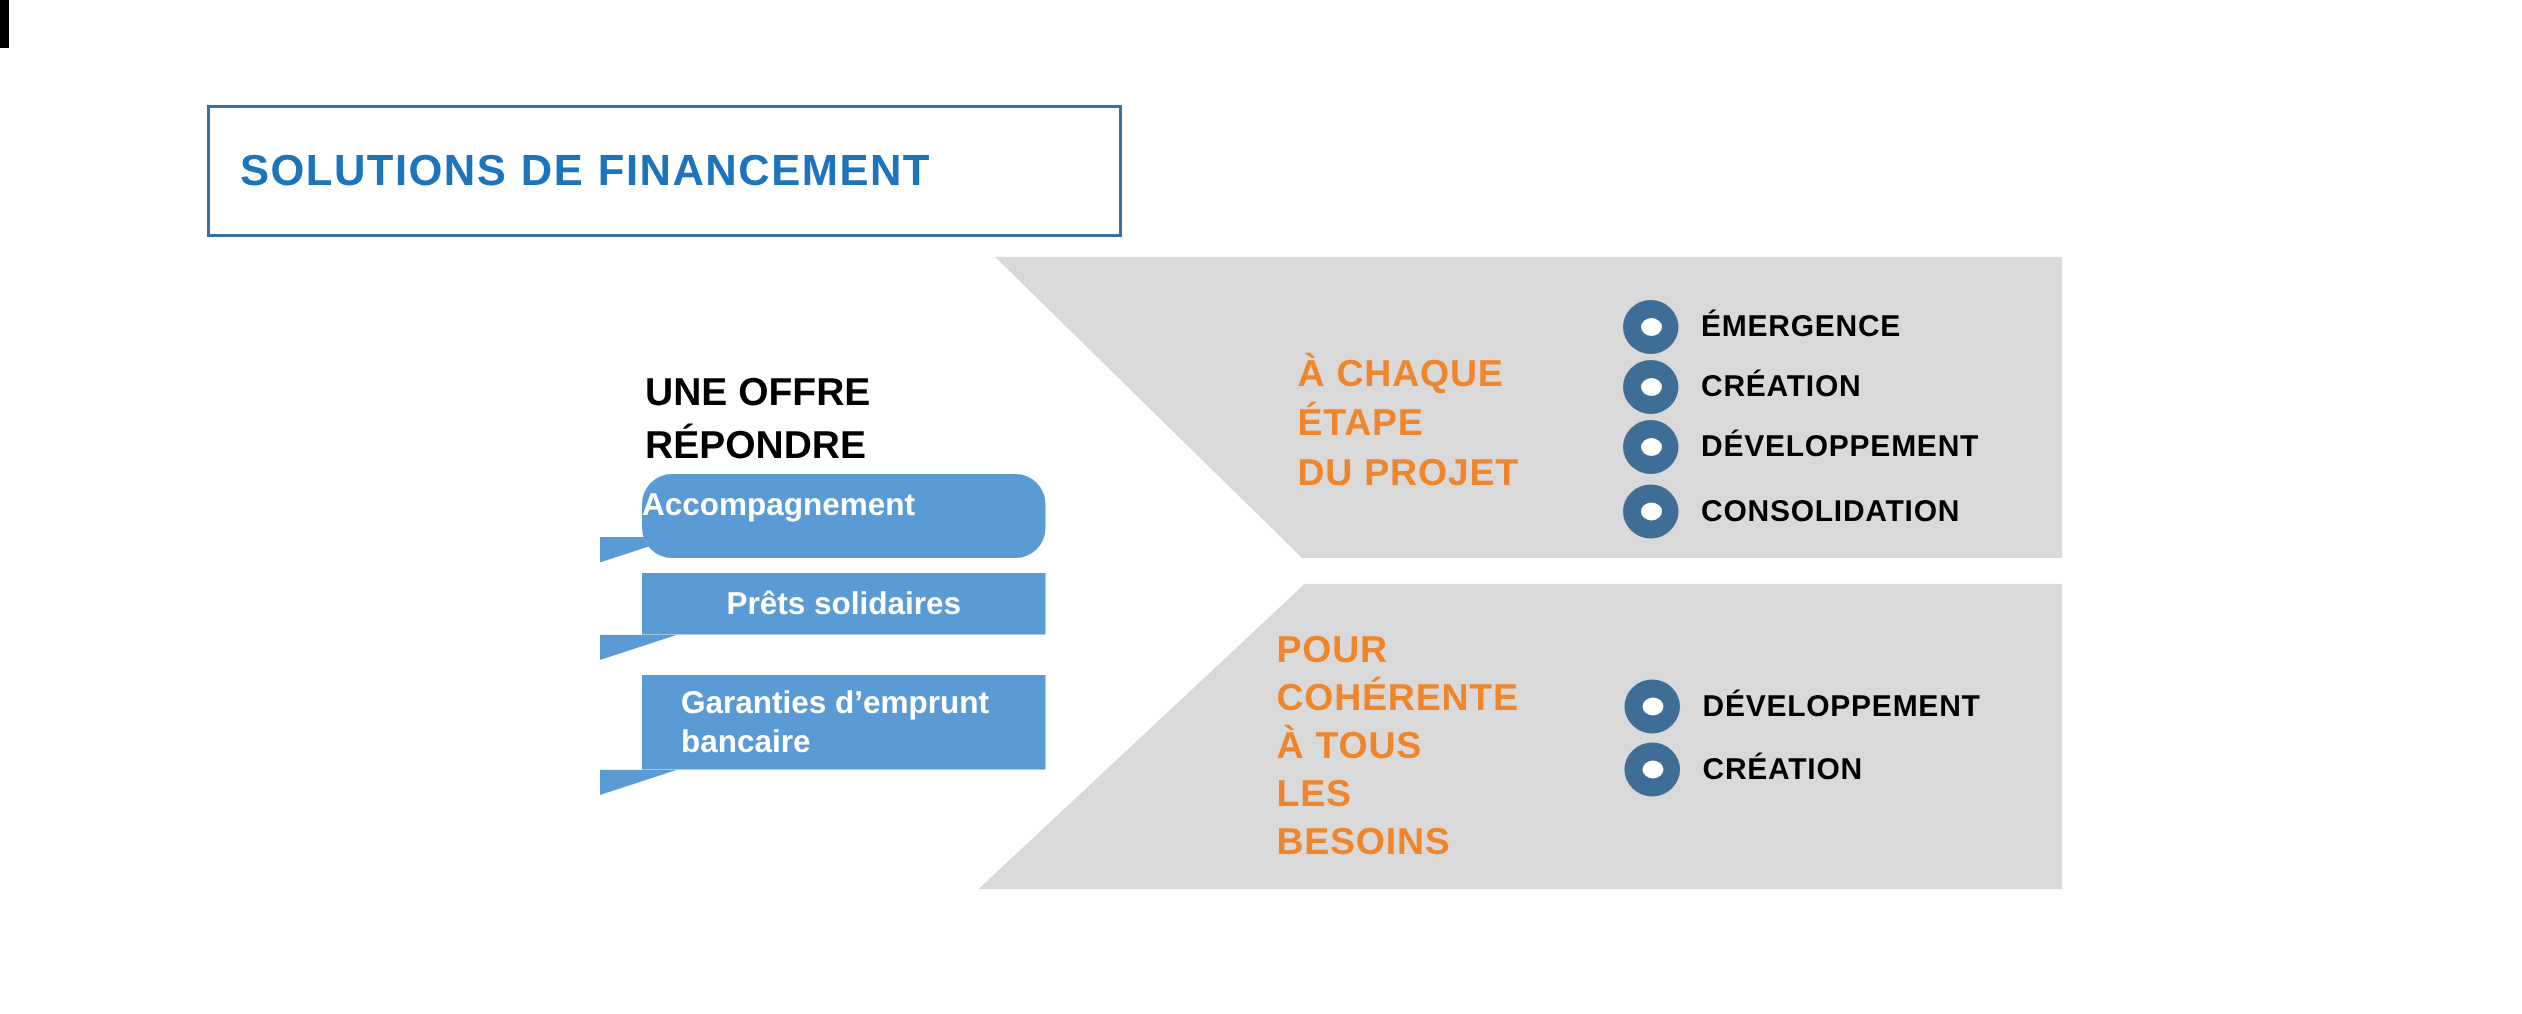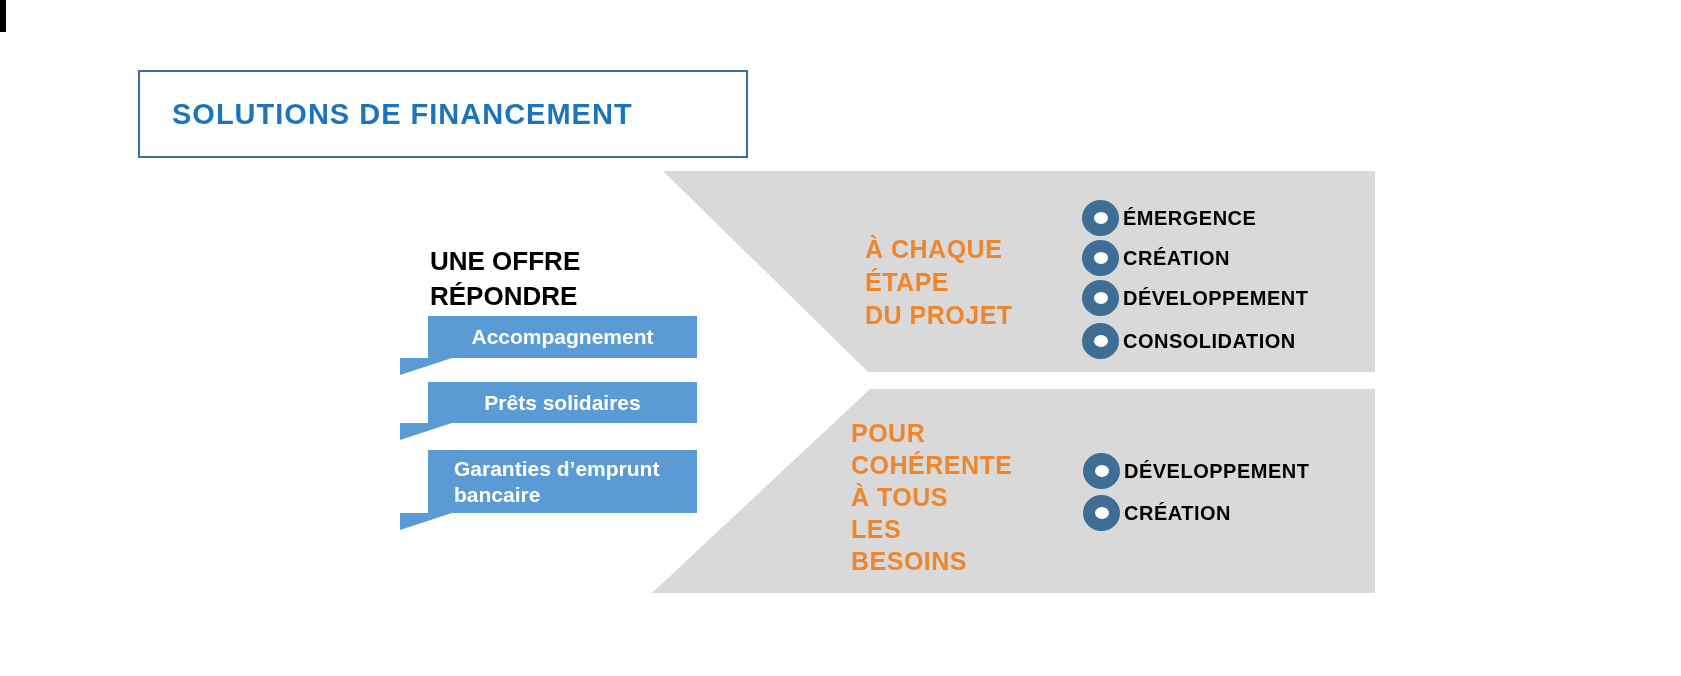--- a/index.html
+++ b/index.html
@@ -21,21 +21,21 @@
 
   
   .title-box {
     left: 138px; top: 70px; width: 610px; height: 88px;
     border: 2px solid #3a6ea5;
     box-sizing: border-box;
     display: flex; align-items: center;
     background: #ffffff;
   }
   .title-box .title-text {
-    margin-left: 32px;
+    margin-left: 20px;
     color: #1b74bc;
     font-size: 29px;
     font-weight: bold;
     letter-spacing: 1px;
     white-space: nowrap;
   }
 
   
   .offer-heading {
     left: 430px; top: 244px;
@@ -48,21 +48,21 @@
 
   
   .banner {
     left: 428px; width: 269px;
     background: #5b9bd5;
     color: #ffffff;
     font-weight: bold;
     font-size: 21px;
     box-sizing: border-box;
   }
-  .banner-1 { top: 316px; height: 42px; line-height: 42px; text-align: center; }
+  .banner-1 { top: 316px; height: 56px; line-height: 42px; text-align: left; border-radius: 20px; }
   .banner-2 { top: 382px; height: 41px; line-height: 41px; text-align: center; }
   .banner-3 { top: 450px; height: 63px; padding: 6px 18px 0 26px; line-height: 26px; text-align: left; }
   .tail {
     left: 400px; width: 52px; height: 17px;
     background: #5b9bd5;
     clip-path: polygon(0 0, 100% 0, 0 100%);
   }
   .tail-1 { top: 358px; }
   .tail-2 { top: 423px; }
   .tail-3 { top: 513px; }
@@ -100,21 +100,21 @@
     width: 37px; height: 36px; border-radius: 50%;
     background: #3e6d96;
     display: flex; align-items: center; justify-content: center;
     flex: 0 0 auto;
   }
   .donut-hole {
     width: 14px; height: 12px; border-radius: 50%;
     background: #ffffff;
   }
   .bullet-label {
-    margin-left: 4px;
+    margin-left: 15px;
     color: #000000;
     font-size: 20px;
     font-weight: bold;
     letter-spacing: 0.5px;
     white-space: nowrap;
   }
 </style>
 </head>
 <body>
 

